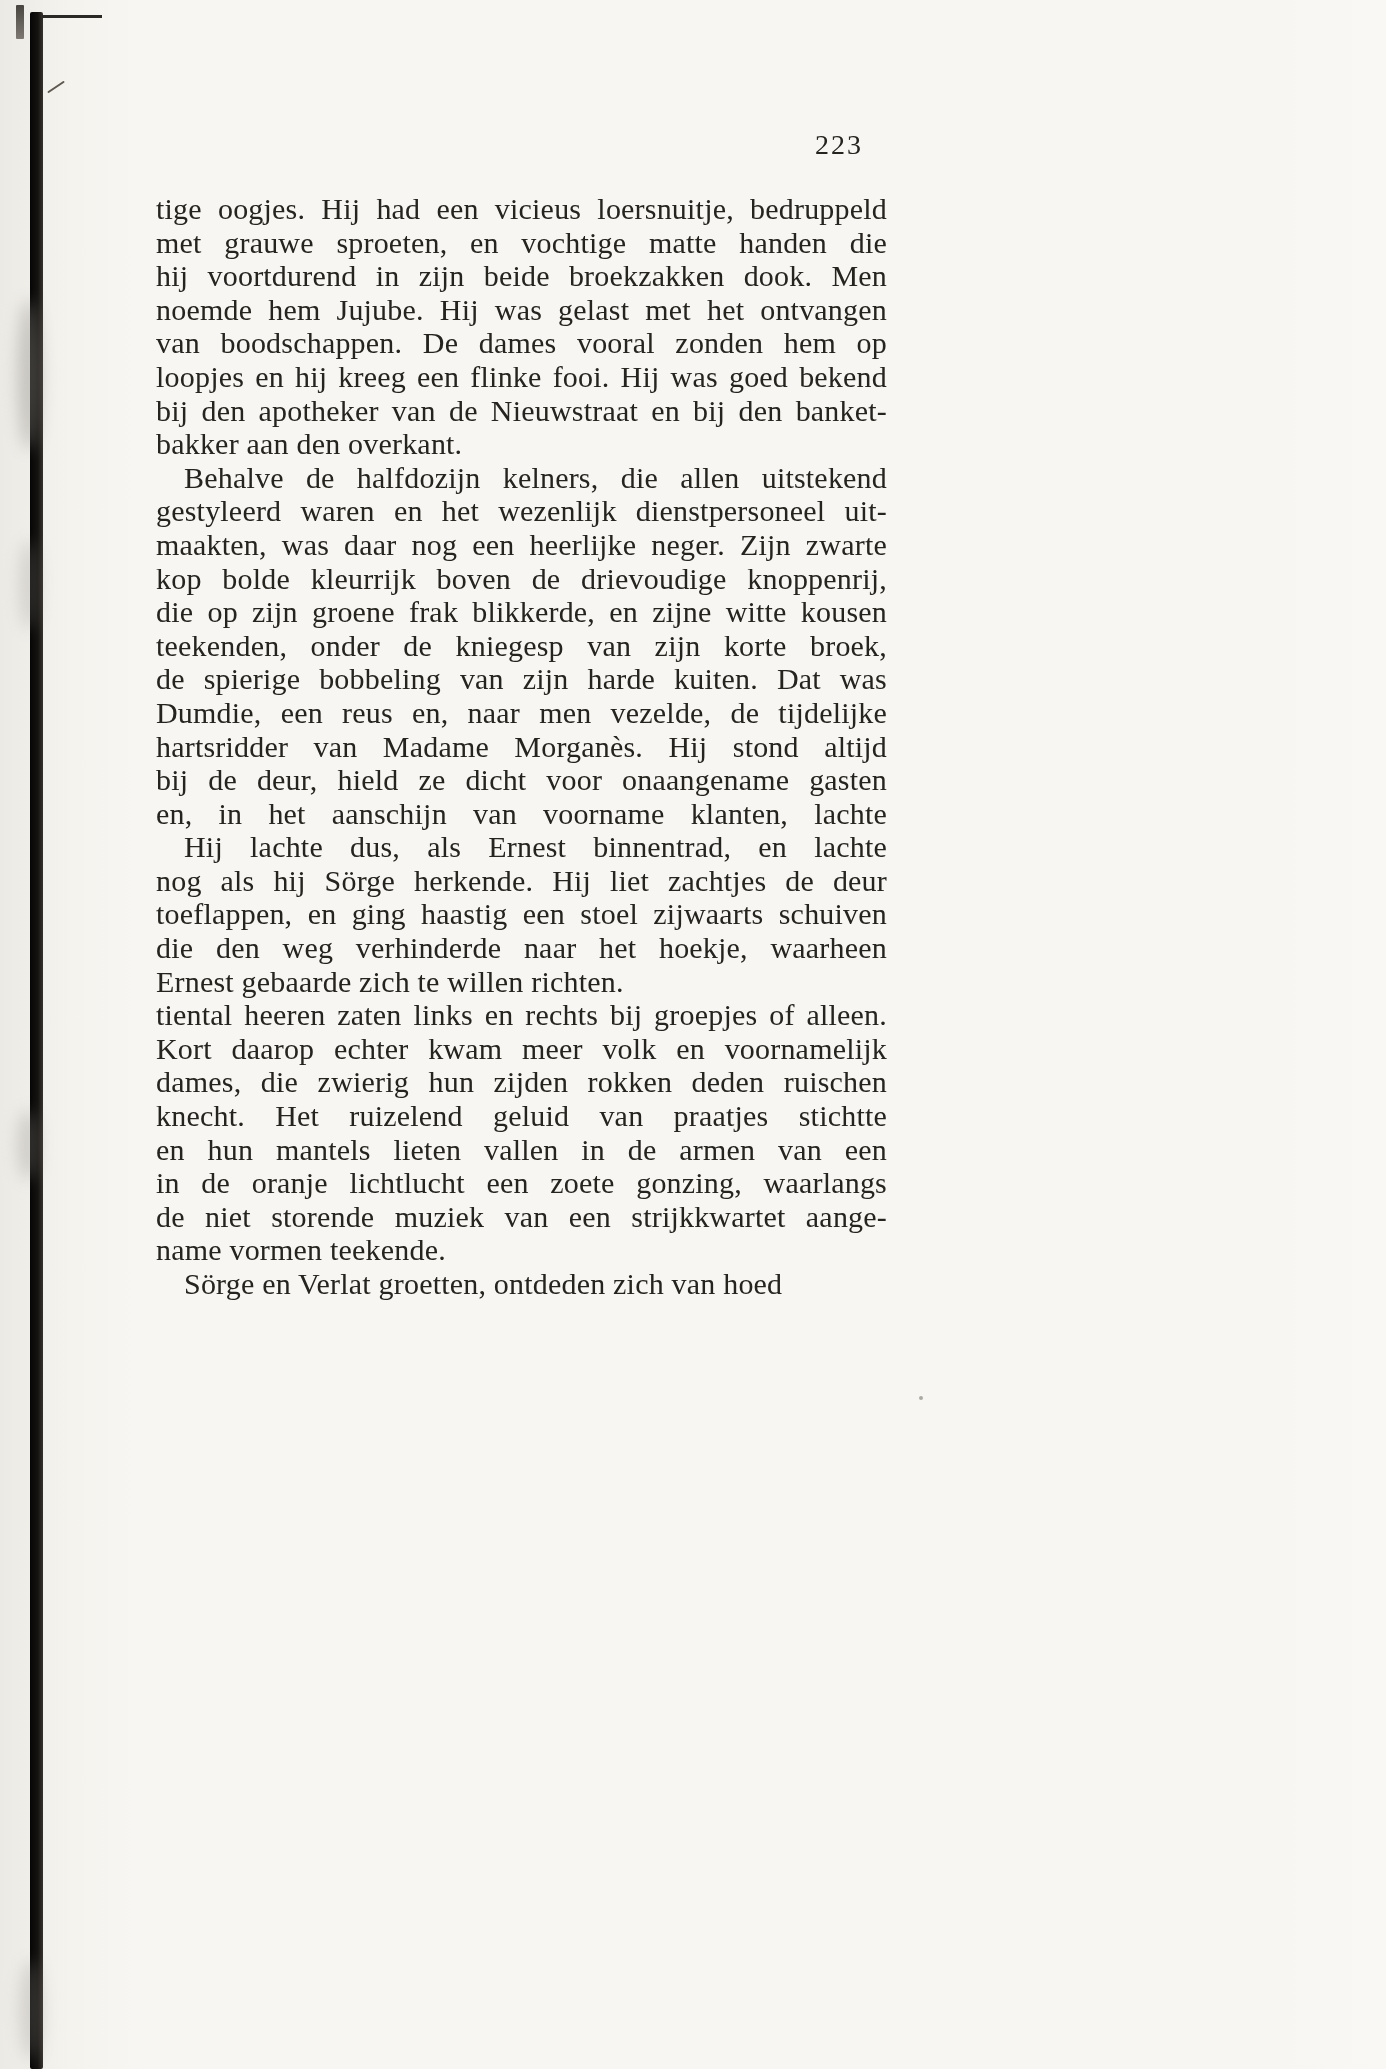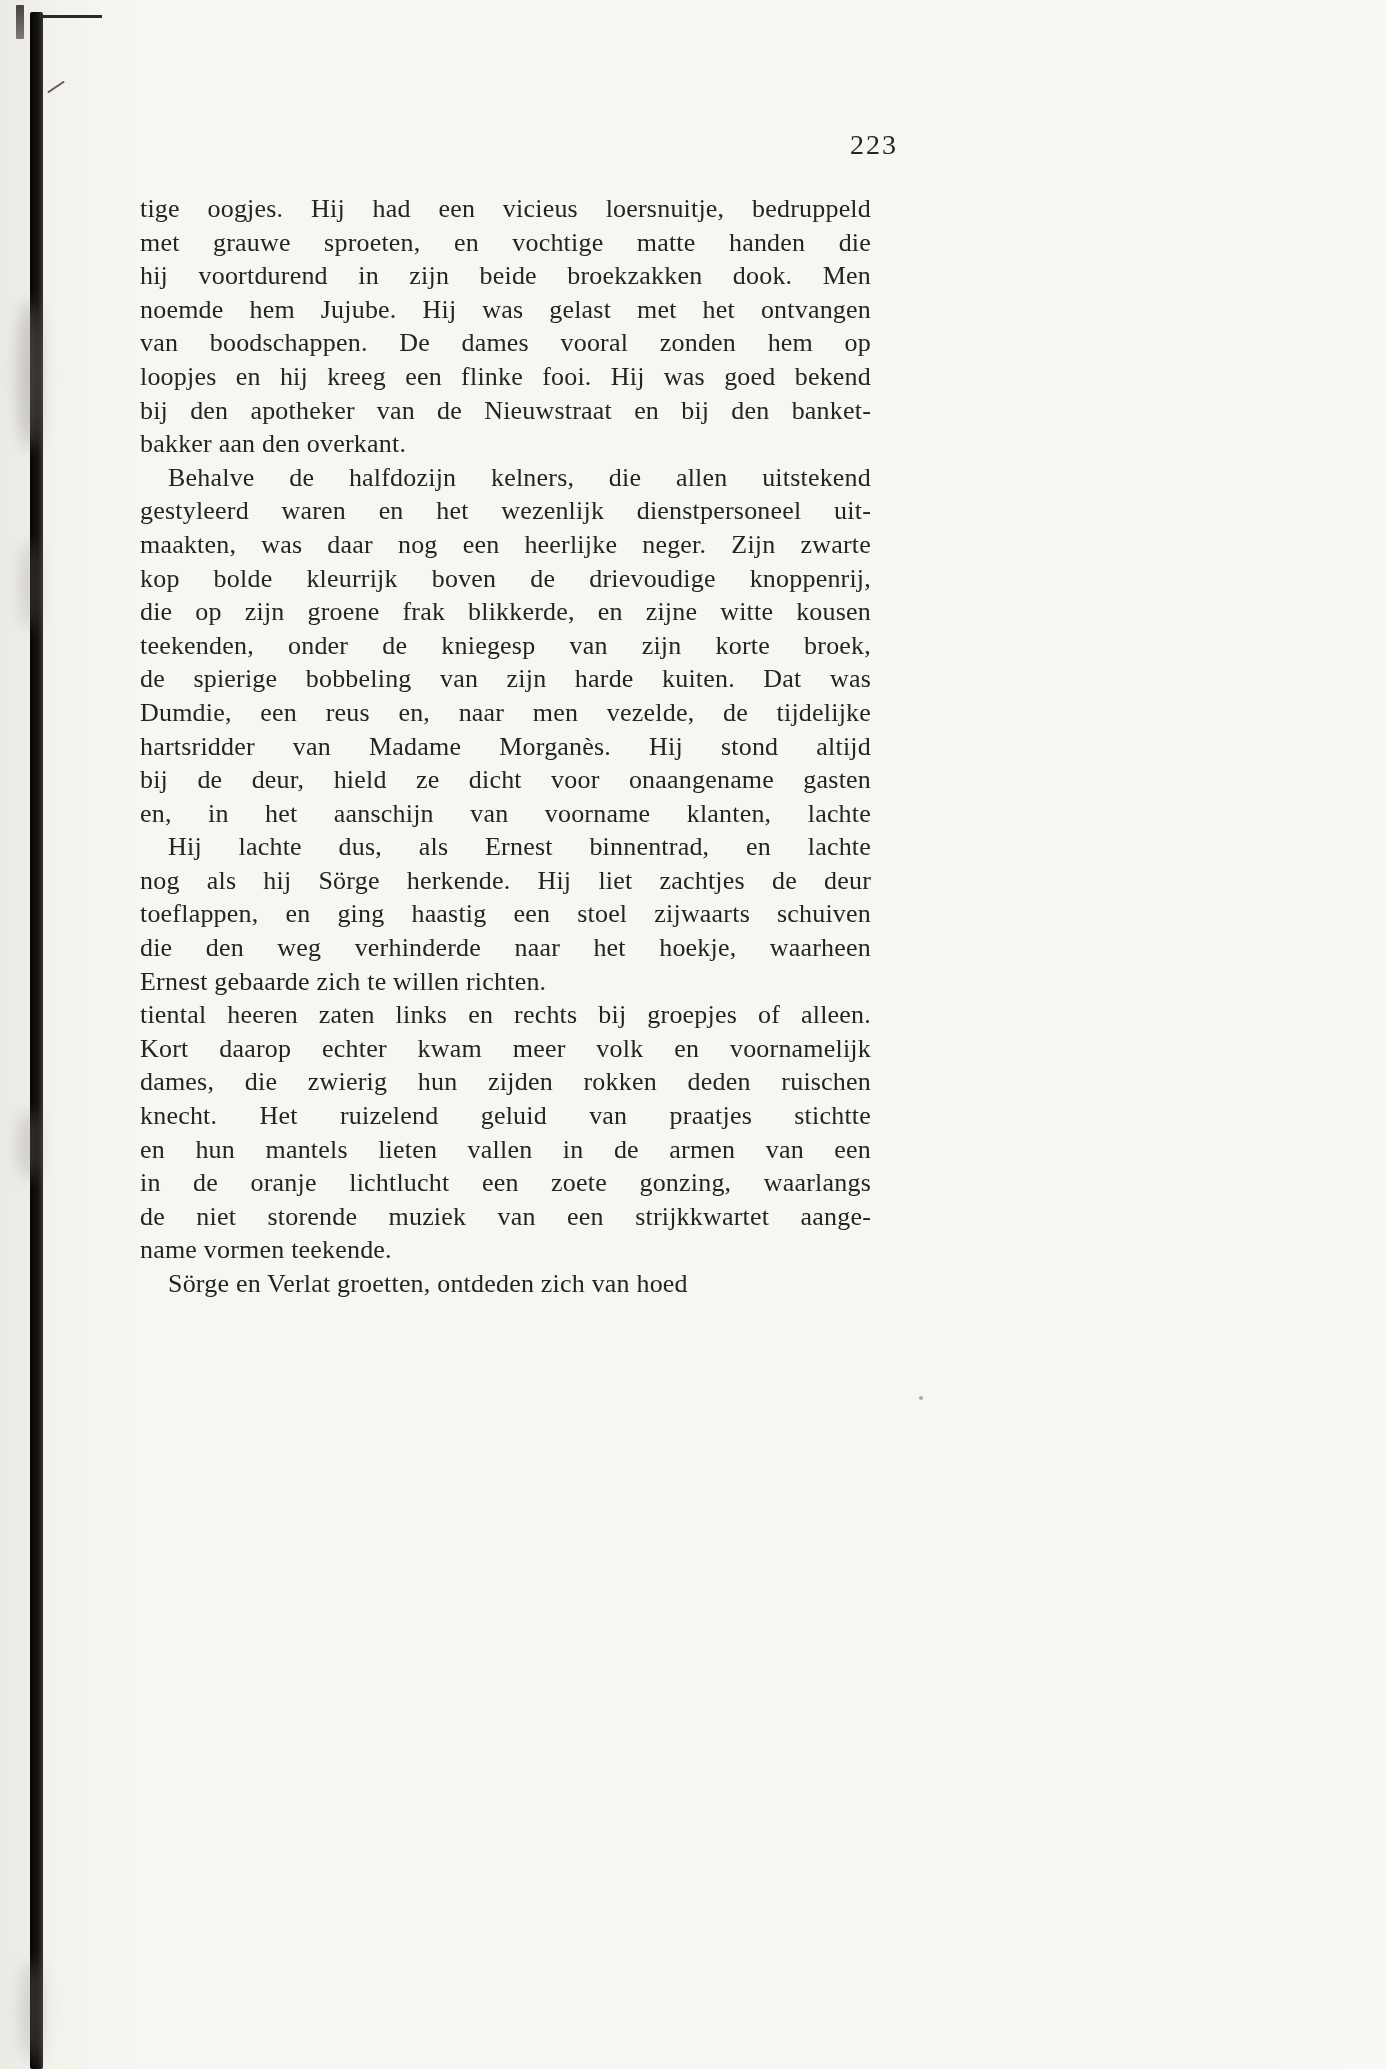--- a/index.html
+++ b/index.html
@@ -75,28 +75,27 @@
     background: #7a766e;
     opacity: 0.6;
   }
   .page-number {
     position: absolute;
     left: 815px;
     top: 129px;
     font-size: 28px;
     letter-spacing: 2px;
     color: #26241f;
-    margin-left: 35px;
   }
   .text-block {
     position: absolute;
-    left: 140px;
+    left: 156px;
     top: 192px;
     width: 731px;
-    font-size: 26px;
+    font-size: 30px;
     line-height: 33.6px;
     color: #26241f;
     letter-spacing: 0.2px;
   }
   .para { margin: 0; padding: 0; }
   .line {
     display: block;
     text-align: justify;
     text-align-last: justify;
     white-space: normal;

